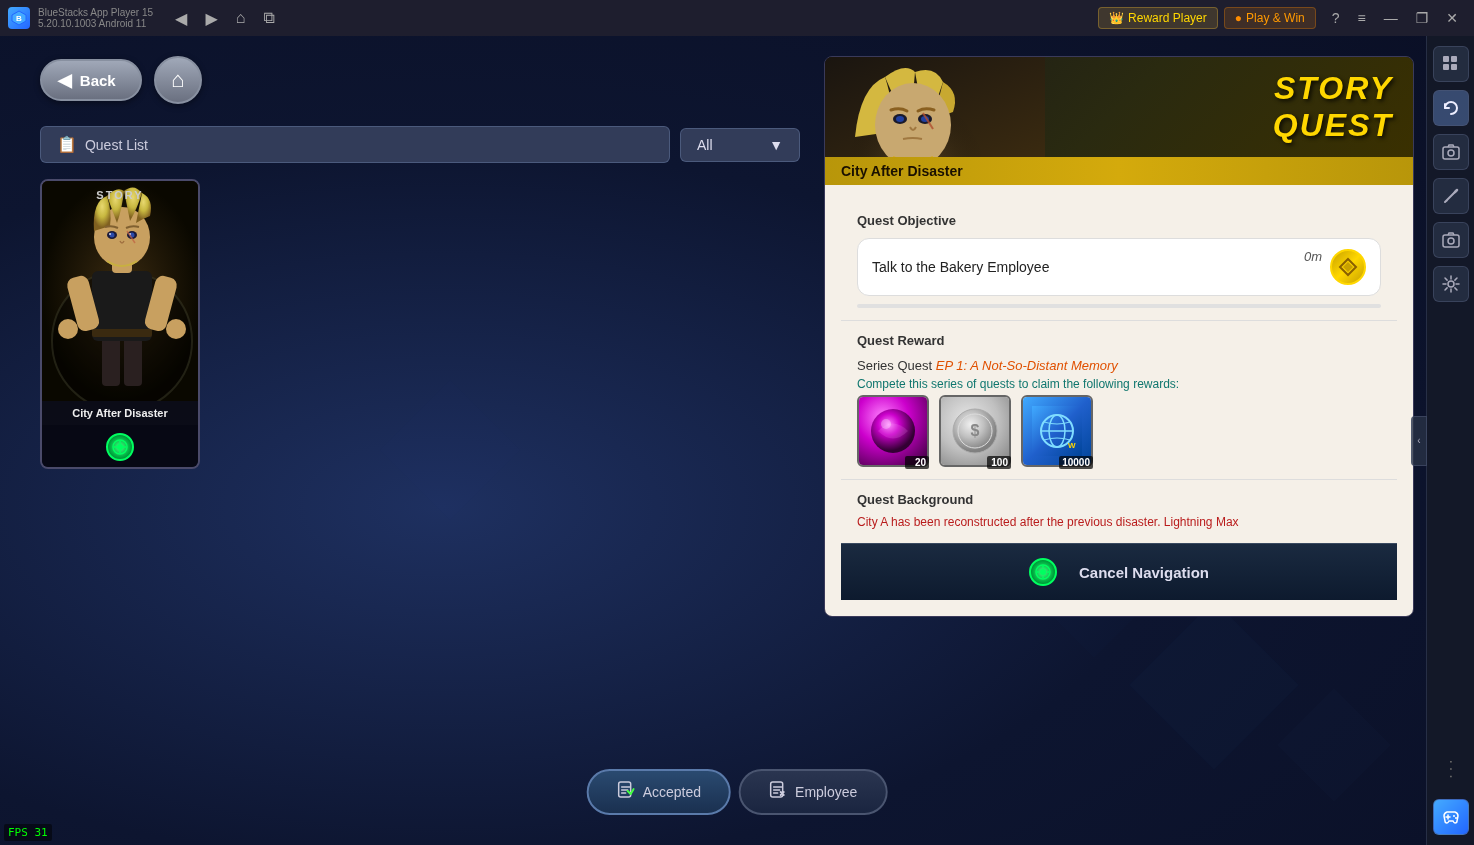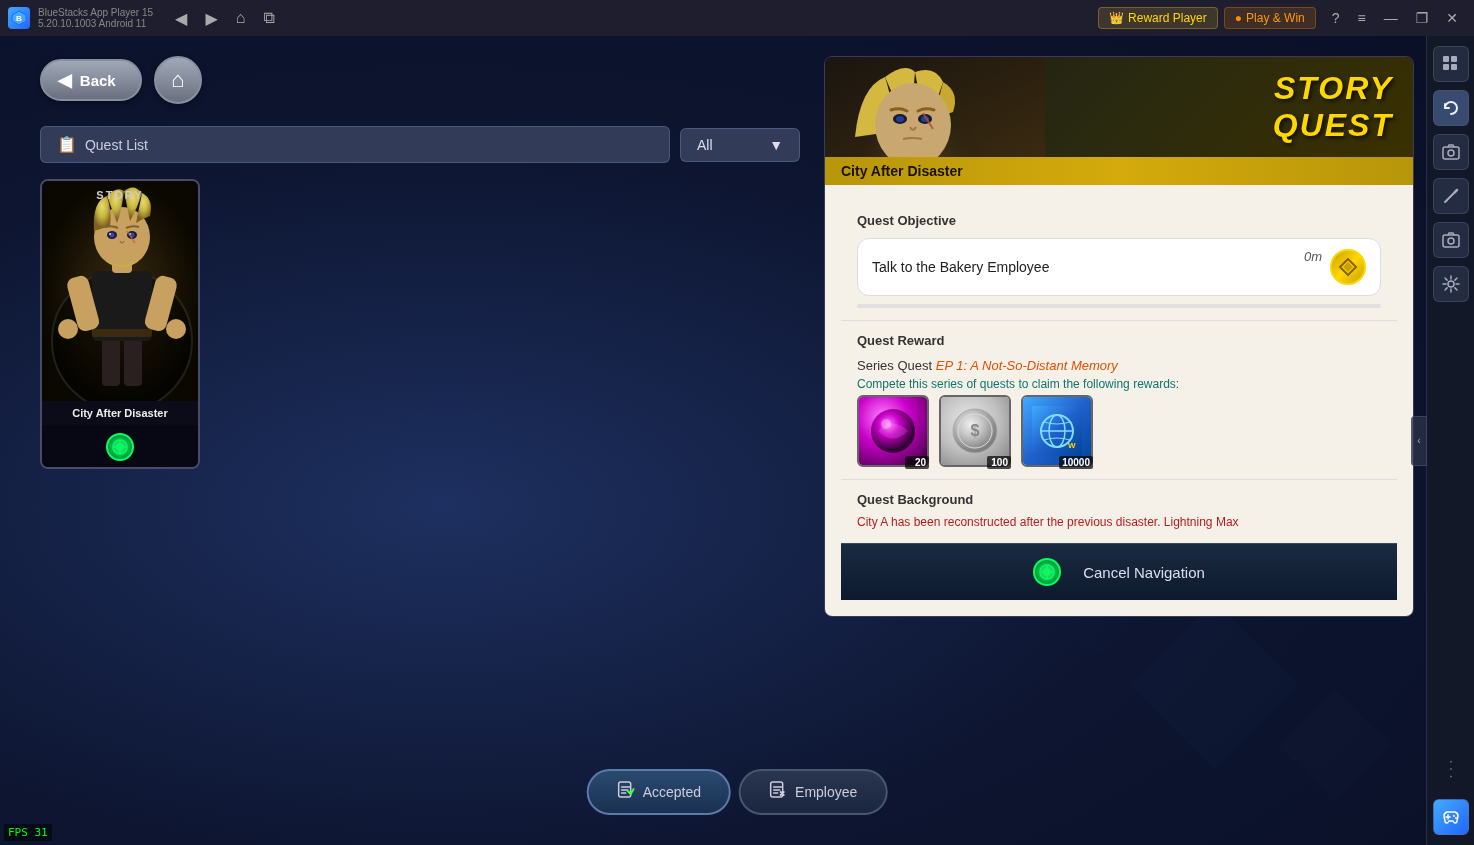--- a/index.html
+++ b/index.html
@@ -514,21 +514,21 @@
     }
 
     .cancel-nav-btn {
       width: 100%;
       background: linear-gradient(180deg, #1a2a40 0%, #0d1a2e 100%);
       border: none;
       border-top: 1px solid #3a4a60;
       padding: 14px;
       color: #dde;
       font-size: 15px;
-      font-weight: normal;
+      font-weight: bold;
       cursor: pointer;
       display: flex;
       align-items: center;
       justify-content: center;
       gap: 22px;
     }
     .cancel-nav-icon {
       width: 28px;
       height: 28px;
       background: radial-gradient(circle, #40ff80 0%, #00aa40 60%, #006020 100%);

